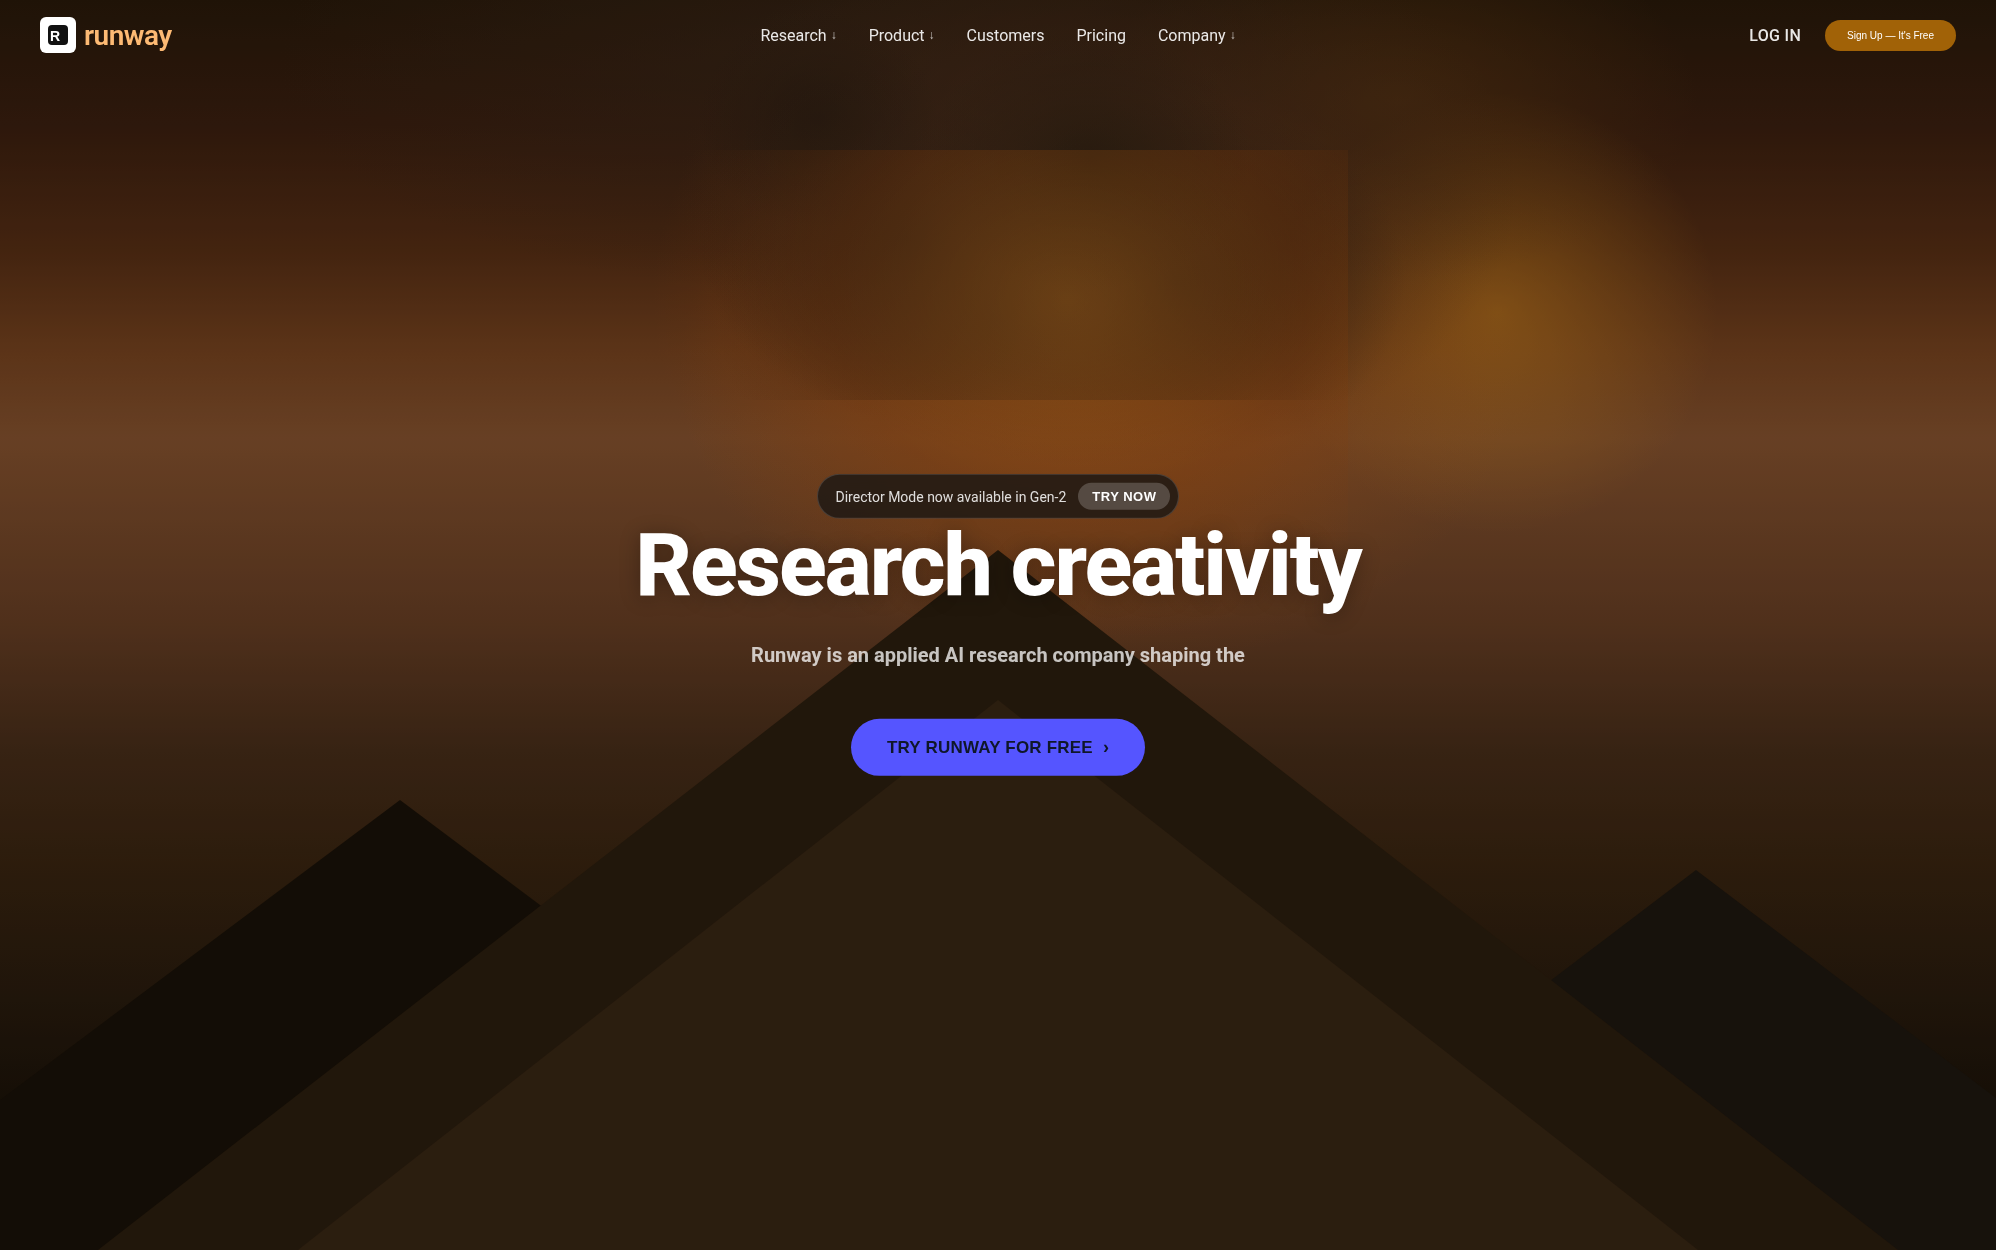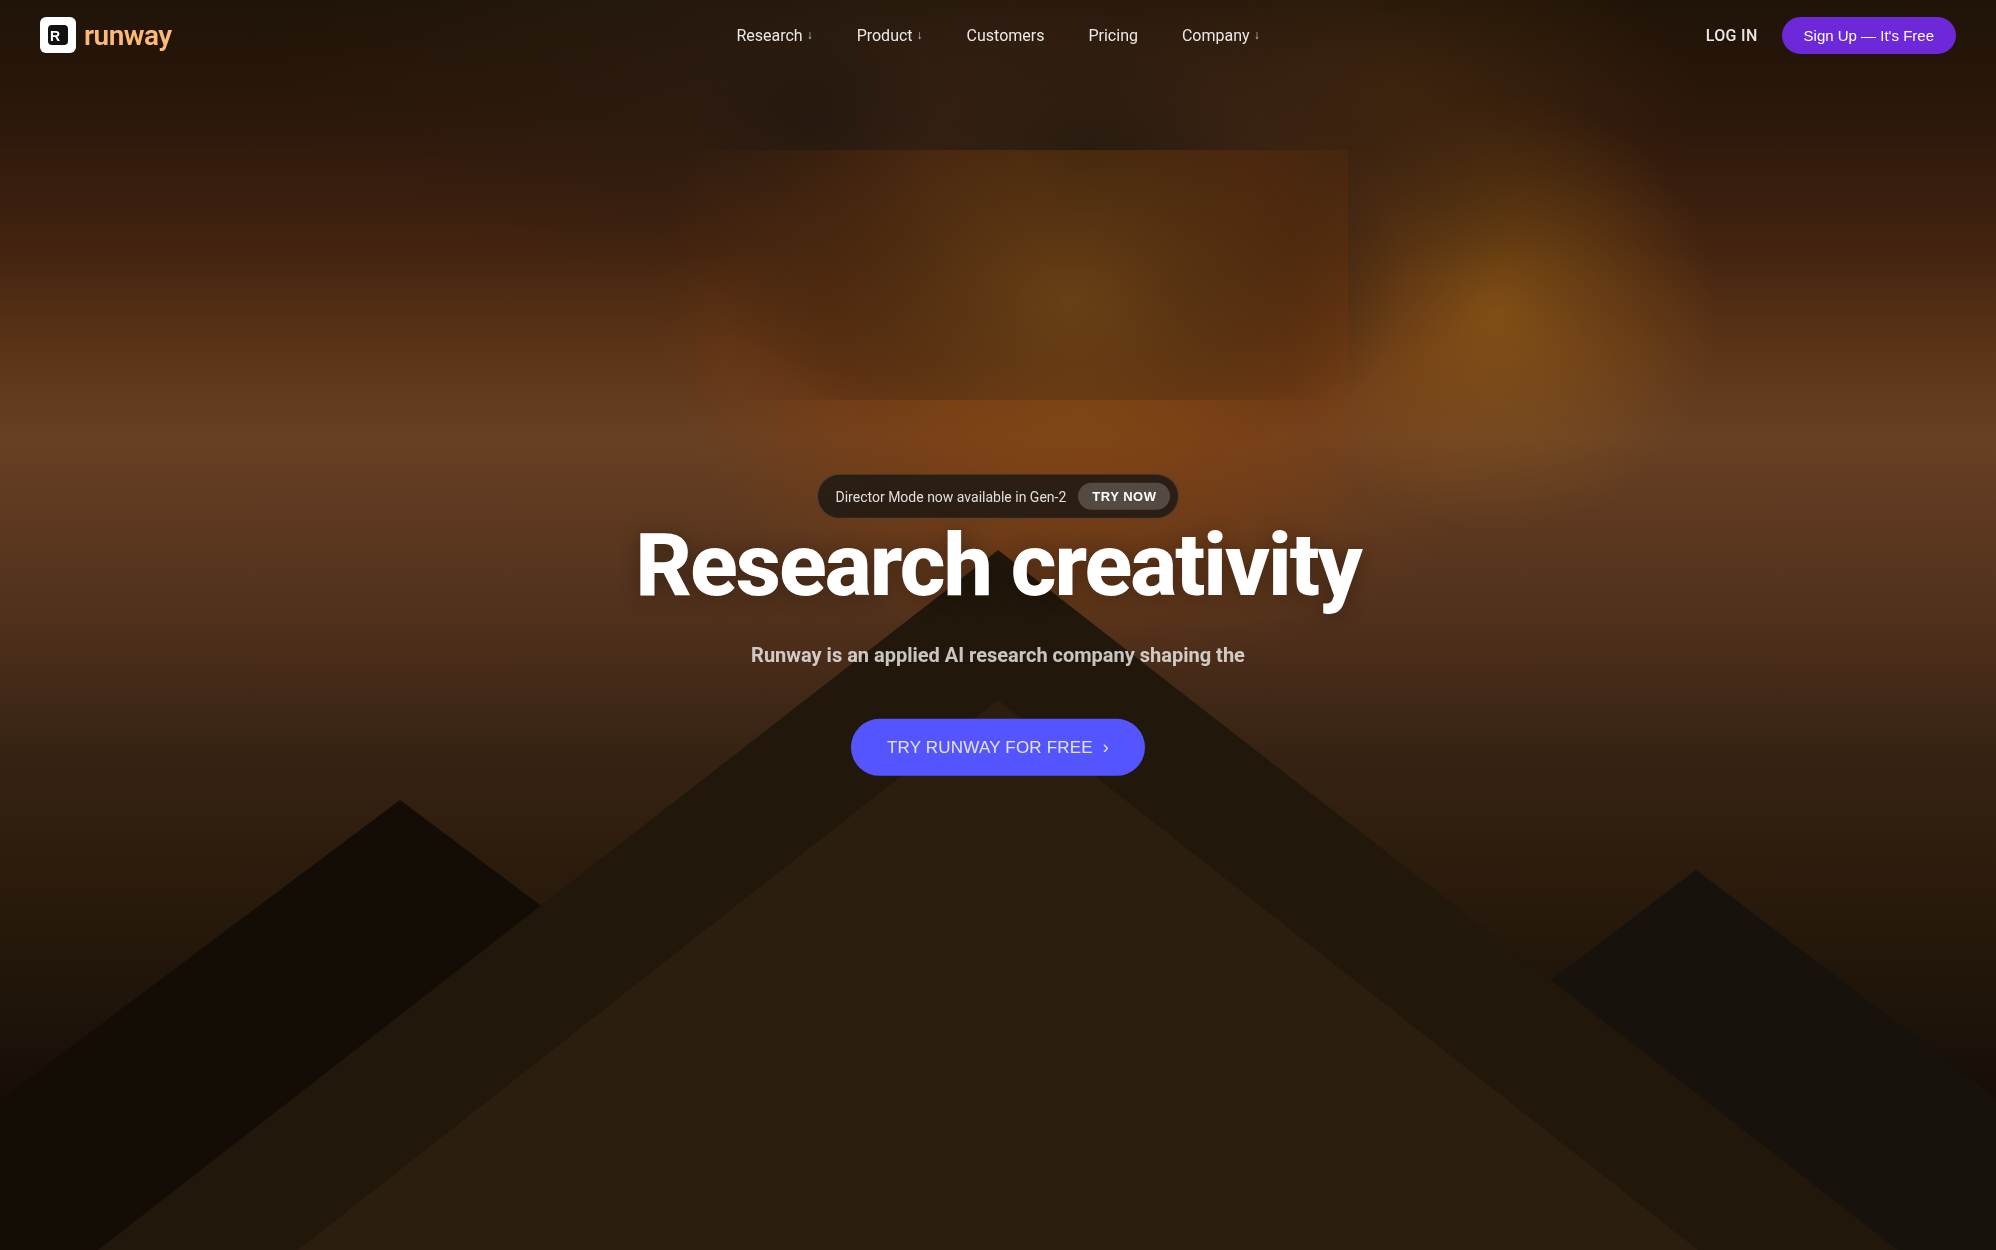--- a/index.html
+++ b/index.html
@@ -174,21 +174,21 @@
     .logo-text {
       color: #fdba74;
       font-size: 28px;
       font-weight: 600;
       letter-spacing: -0.5px;
     }
 
     .navbar-center {
       display: flex;
       align-items: center;
-      gap: 44px;
+      gap: 32px;
       position: absolute;
       left: 50%;
       transform: translateX(-50%);
     }
 
     .nav-item {
       color: rgba(255, 255, 255, 0.9);
       font-size: 16px;
       font-weight: 400;
       cursor: pointer;
@@ -212,23 +212,23 @@
 
     .login-btn {
       color: rgba(255, 255, 255, 0.9);
       font-size: 16px;
       font-weight: 500;
       cursor: pointer;
       letter-spacing: 0.3px;
     }
 
     .signup-btn {
-      background: #6d28d9;
+      background: #a16207;
       color: #fff;
-      font-size: 15px;
+      font-size: 10px;
       font-weight: 500;
       padding: 10px 22px;
       border-radius: 50px;
       cursor: pointer;
       border: none;
       white-space: nowrap;
     }
 
     
     .hero-content {
@@ -287,23 +287,23 @@
       font-weight: 700;
       line-height: 1.6;
       margin-bottom: 48px;
     }
 
     .try-runway-btn {
       display: inline-flex;
       align-items: center;
       gap: 10px;
       background: #5555FF;
-      color: #e5e5e5;
+      color: #0f172a;
       font-size: 17px;
-      font-weight: 400;
+      font-weight: 700;
       padding: 18px 36px;
       border-radius: 50px;
       border: none;
       cursor: pointer;
       letter-spacing: 0.2px;
     }
 
     .arrow-icon {
       font-size: 18px;
     }

